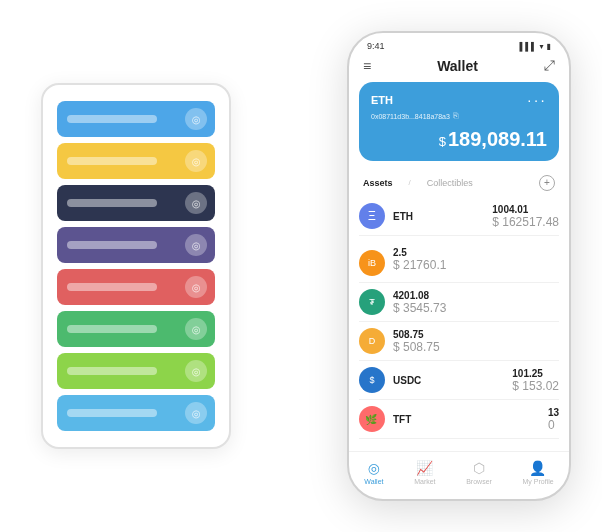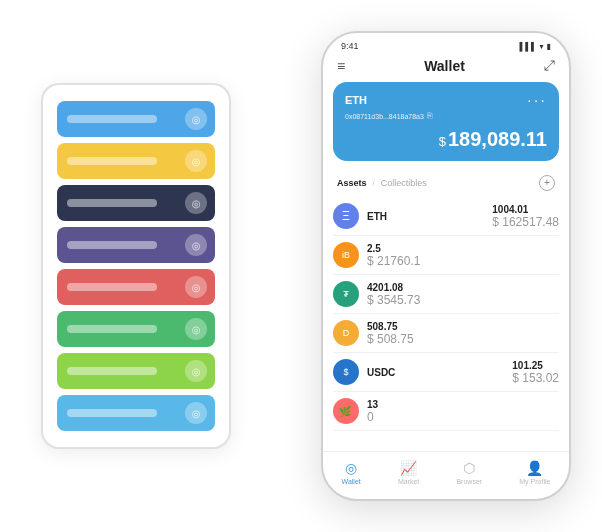--- a/index.html
+++ b/index.html
@@ -78,21 +78,21 @@
     .card-green { background: #4cba6e; }
     .card-lightgreen { background: #8dd44a; }
     .card-lightblue { background: #5ab8e8; }
 
     
     .phone {
       position: absolute;
       right: 10px;
       top: 50%;
       transform: translateY(-50%);
-      width: 250px;
+      width: 224px;
       height: 470px;
       background: #fff;
       border-radius: 36px;
       border: 2.5px solid #d0d0d0;
       box-shadow: 0 8px 40px rgba(0,0,0,0.15);
       overflow: hidden;
       display: flex;
       flex-direction: column;
     }
 
@@ -190,21 +190,21 @@
     .assets-header {
       display: flex;
       justify-content: space-between;
       align-items: center;
       padding: 4px 14px 6px;
       flex-shrink: 0;
     }
 
     .assets-tabs {
       display: flex;
-      gap: 6px;
+      gap: 16px;
       align-items: flex-start;
       font-size: 9px;
     }
 
     .assets-tab-active {
       color: #222;
       font-weight: 600;
     }
 
     .assets-tab-divider {
@@ -306,21 +306,21 @@
       font-size: 7px;
       color: #bbb;
     }
 
     .nav-label-active {
       color: #3d9edb;
     }
 
     
     .icon-eth { background: #6280ea; color: #fff; }
-    .icon-imbtc { background: #f7931a; color: #fff; }
+    .icon-imbtc { background: #f7931a; color: #fff; margin-top: 8px; }
     .icon-usdt { background: #26a17b; color: #fff; }
     .icon-dai { background: #f5ac37; color: #fff; }
     .icon-usdc { background: #2775ca; color: #fff; }
     .icon-tft { background: #ff6b6b; color: #fff; }
   </style>
 </head>
 <body>
 
 <div class="scene">
 
@@ -440,20 +440,21 @@
         <div class="asset-icon icon-usdc" style="font-size:9px;">$</div>
         <span class="asset-name">USDC</span>
         <div class="asset-values">
           <div class="asset-amount">101.25</div>
           <div class="asset-usd">$ 153.02</div>
         </div>
       </div>
 
       <div class="asset-item">
         <div class="asset-icon icon-tft" style="font-size:10px;">🌿</div>
+        <span class="asset-name">TFT</span>
         <div class="asset-values">
           <div class="asset-amount">13</div>
           <div class="asset-usd">0</div>
         </div>
       </div>
 
     </div>
 
     <div class="bottom-nav">
       <div class="nav-item">

